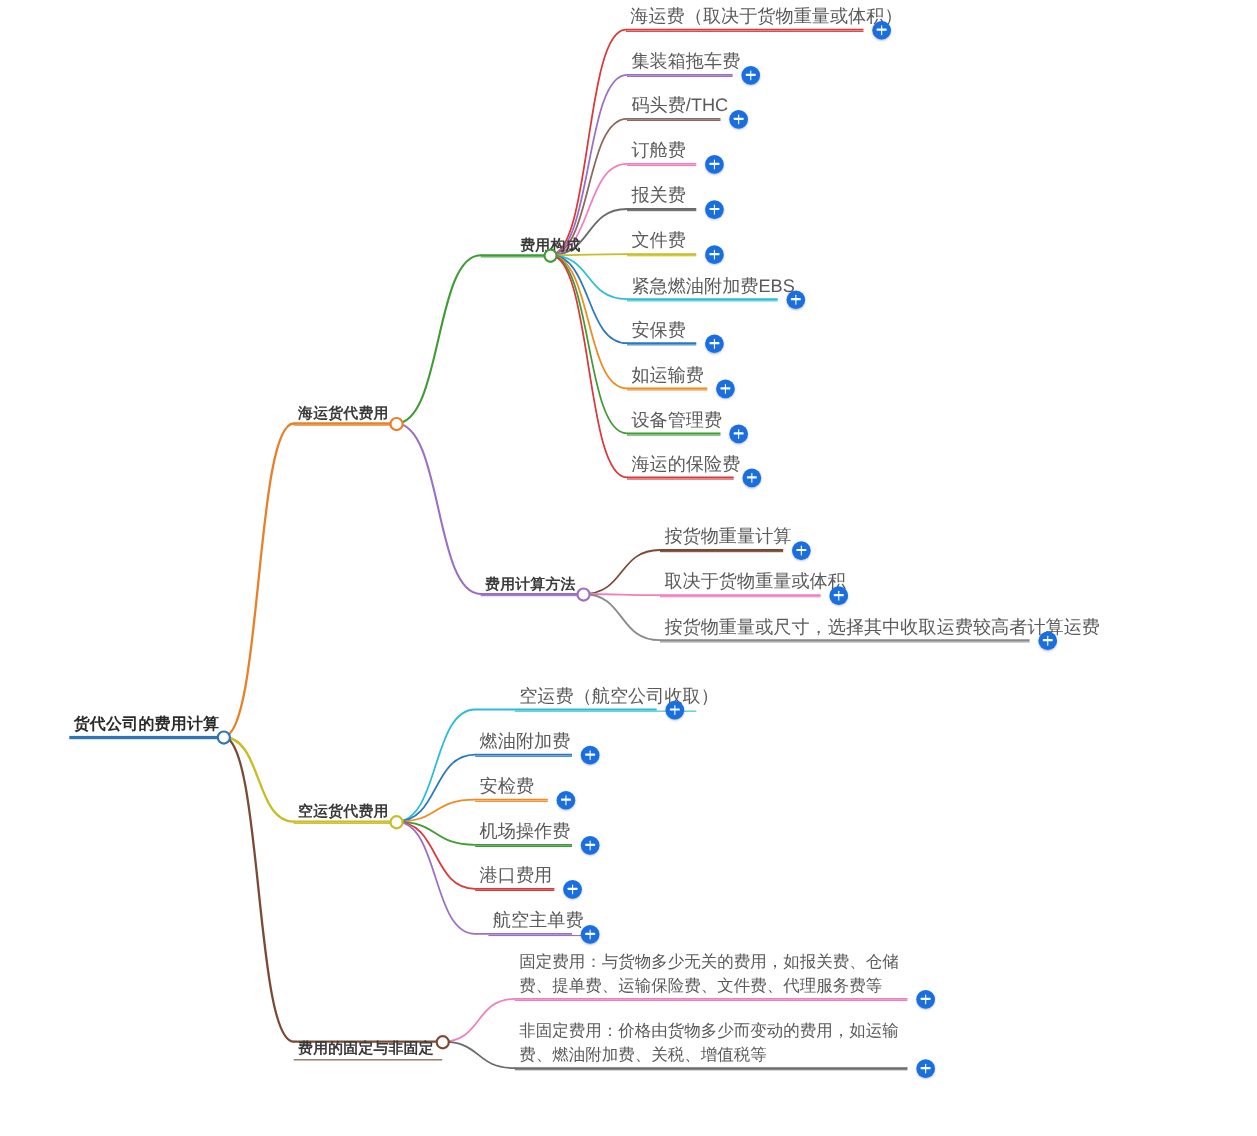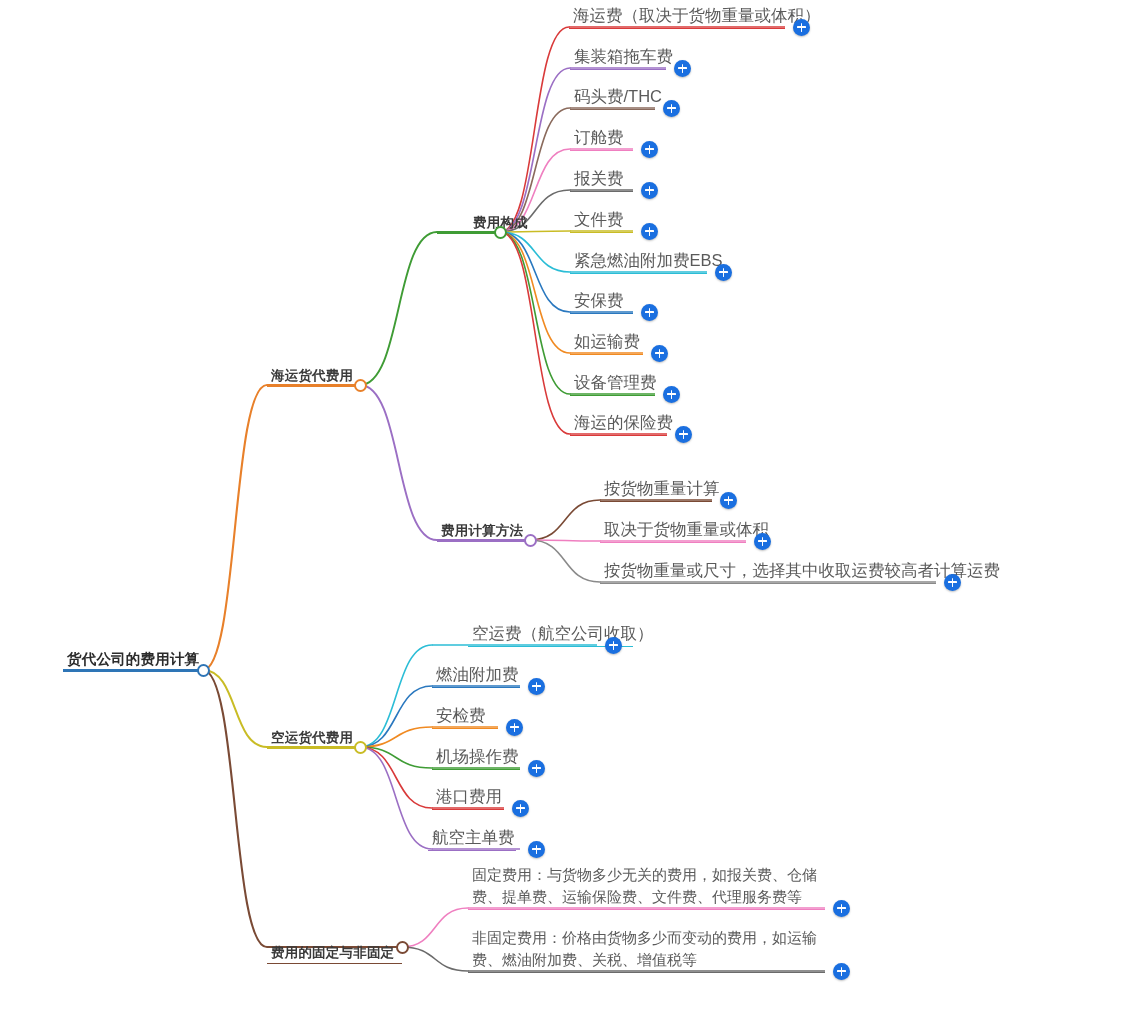--- a/index.html
+++ b/index.html
@@ -276,21 +276,21 @@
       <div class="node leaf" style="left: 432px; top: 744px; width: 88px; height: 26px;">
         <div class="node-label" style="width: 80px;">机场操作费</div>
         <div class="node-underline" style="width: 88px; border-bottom-color: rgb(63, 156, 53); border-bottom-width: 1.8px;"></div>
       </div>
       <div class="plus-btn" style="left: 528px; top: 759.5px;"></div>
       <div class="node leaf" style="left: 432px; top: 784px; width: 72px; height: 26px;">
         <div class="node-label" style="width: 64px;">港口费用</div>
         <div class="node-underline" style="width: 72px; border-bottom-color: rgb(217, 58, 58); border-bottom-width: 1.8px;"></div>
       </div>
       <div class="plus-btn" style="left: 512px; top: 799.5px;"></div>
-      <div class="node leaf" style="left: 428px; top: 825px; width: 88px; height: 26px;">
+      <div class="node leaf" style="left: 444px; top: 825px; width: 88px; height: 26px;">
         <div class="node-label" style="width: 80px;">航空主单费</div>
         <div class="node-underline" style="width: 88px; border-bottom-color: rgb(155, 111, 196); border-bottom-width: 1.8px;"></div>
       </div>
       <div class="plus-btn" style="left: 528px; top: 840.5px;"></div>
       <div class="node branch" style="left: 267px; top: 923px; width: 135px; height: 26px; margin-top: 15px;">
         <div class="node-label" style="width: 127px;">费用的固定与非固定</div>
         <div class="node-underline" style="width: 135px; border-bottom-color: rgb(122, 74, 53); border-bottom-width: 1.8px;"></div>
       </div>
       <div class="hub" style="left: 395.5px; top: 940.5px; border-color: rgb(122, 74, 53);"></div>
       <div class="node leaf" style="left: 468px; top: 884px; width: 357px; height: 26px;">

